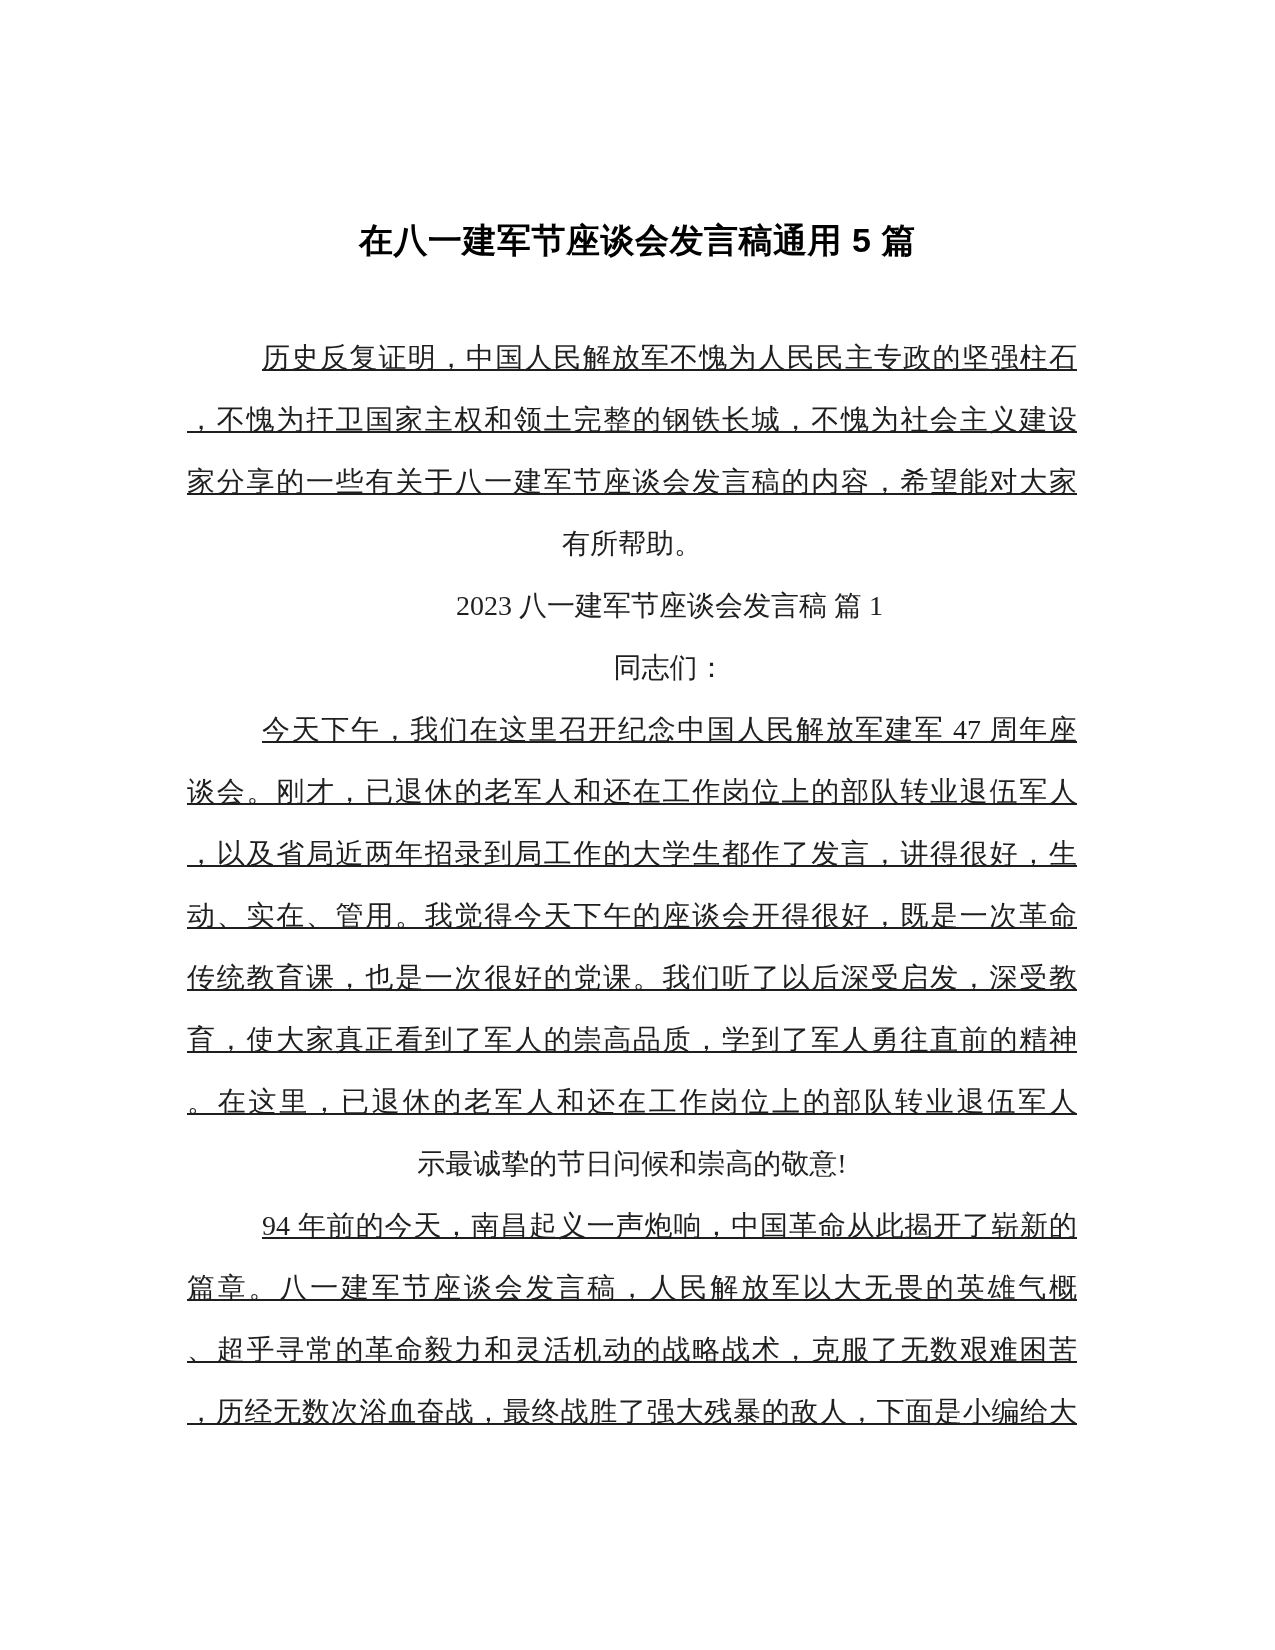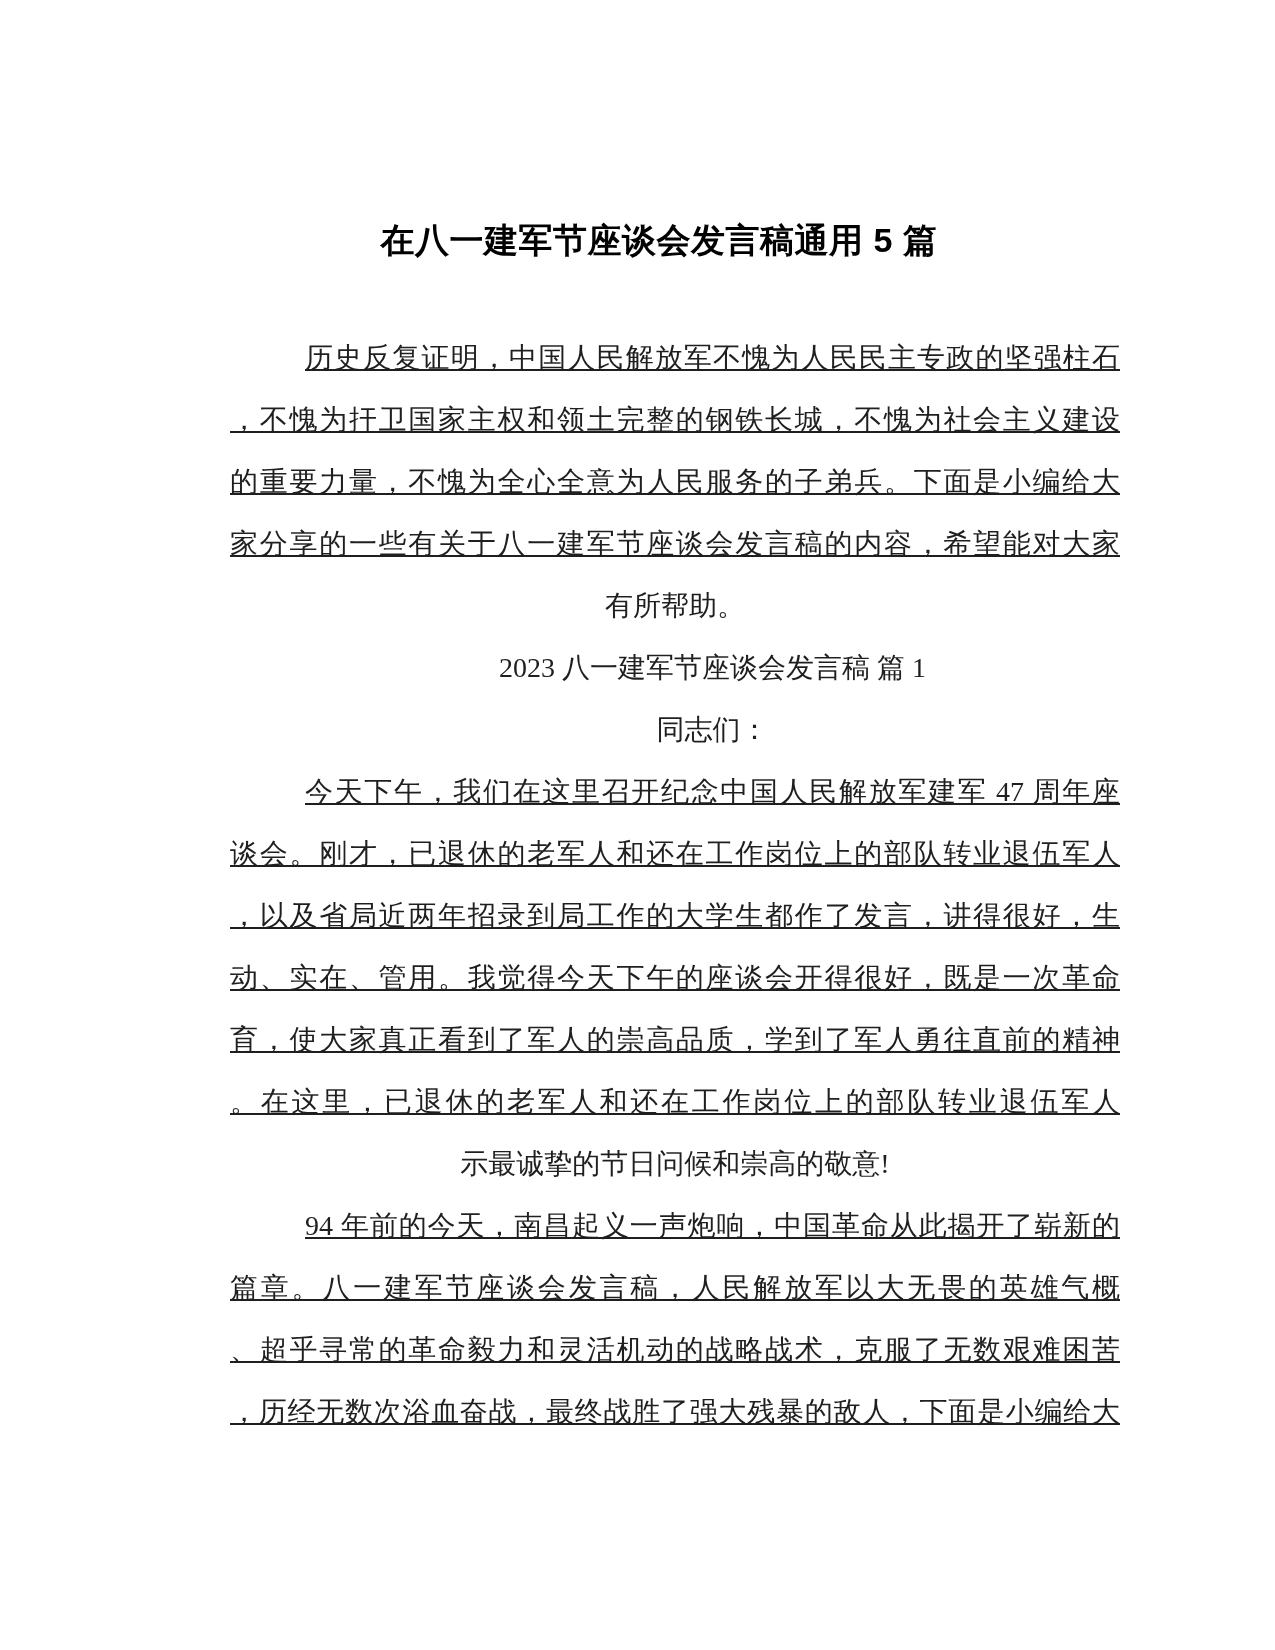--- a/index.html
+++ b/index.html
@@ -12,21 +12,20 @@
     height: 1650px;
     position: relative;
     overflow: hidden;
     font-family: "Liberation Serif", "DejaVu Serif", serif;
     color: #1f1f1f;
   }
   .page {
     position: absolute;
     inset: 0;
     background: #ffffff;
-    padding-left: 43px;
   }
   .doc-title {
     margin: 212px 0 0 0;
     padding: 0;
     text-align: center;
     font-family: "Liberation Sans", "DejaVu Sans", sans-serif;
     font-size: 34px;
     font-weight: 700;
     line-height: 56px;
     color: #000000;
@@ -58,32 +57,32 @@
 <body>
 
 <div class="page">
 
   <h1 class="doc-title">在八一建军节座谈会发言稿通用 5 篇</h1>
 
   <div class="content">
 
     <div class="line indent fill">历史反复证明，中国人民解放军不愧为人民民主专政的坚强柱石</div>
     <div class="line fill">，不愧为扞卫国家主权和领土完整的钢铁长城，不愧为社会主义建设</div>
-    <div class="line fill">的重要力量，不愧为全心全意为人民服务的子弟兵。下面是小编给大</div>
     <div class="line fill">家分享的一些有关于八一建军节座谈会发言稿的内容，希望能对大家</div>
     <div class="line">有所帮助。</div>
 
     <div class="line indent">2023 八一建军节座谈会发言稿 篇 1</div>
 
     <div class="line indent">同志们：</div>
 
     <div class="line indent fill">今天下午，我们在这里召开纪念中国人民解放军建军 47 周年座</div>
     <div class="line fill">谈会。刚才，已退休的老军人和还在工作岗位上的部队转业退伍军人</div>
     <div class="line fill">，以及省局近两年招录到局工作的大学生都作了发言，讲得很好，生</div>
     <div class="line fill">动、实在、管用。我觉得今天下午的座谈会开得很好，既是一次革命</div>
+    <div class="line fill">传统教育课，也是一次很好的党课。我们听了以后深受启发，深受教</div>
     <div class="line fill">育，使大家真正看到了军人的崇高品质，学到了军人勇往直前的精神</div>
     <div class="line fill">。在这里，已退休的老军人和还在工作岗位上的部队转业退伍军人</div>
     <div class="line">示最诚挚的节日问候和崇高的敬意!</div>
 
     <div class="line indent fill">94 年前的今天，南昌起义一声炮响，中国革命从此揭开了崭新的</div>
     <div class="line fill">篇章。八一建军节座谈会发言稿，人民解放军以大无畏的英雄气概</div>
     <div class="line fill">、超乎寻常的革命毅力和灵活机动的战略战术，克服了无数艰难困苦</div>
     <div class="line fill">，历经无数次浴血奋战，最终战胜了强大残暴的敌人，下面是小编给大</div>
 
   </div>

